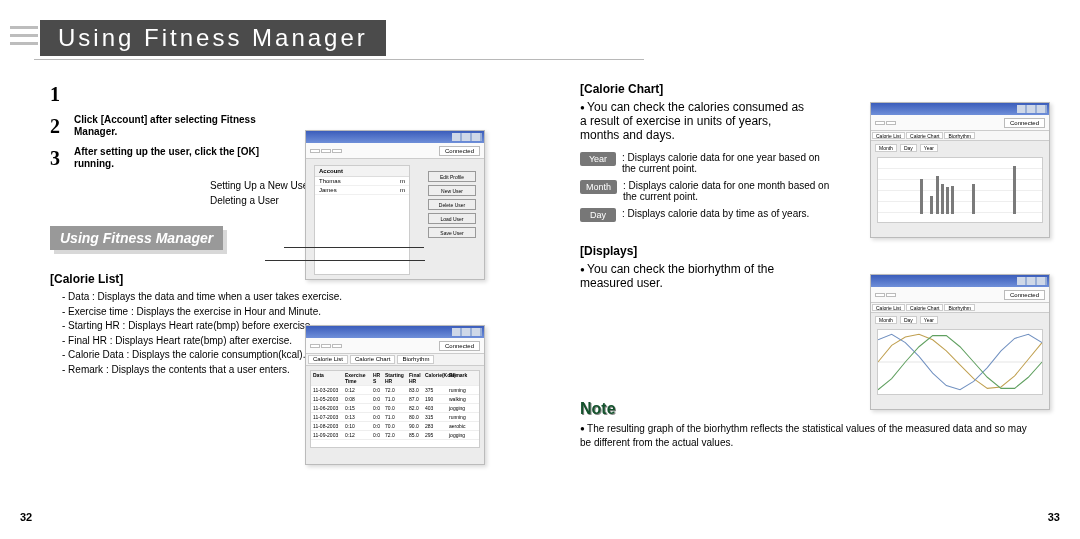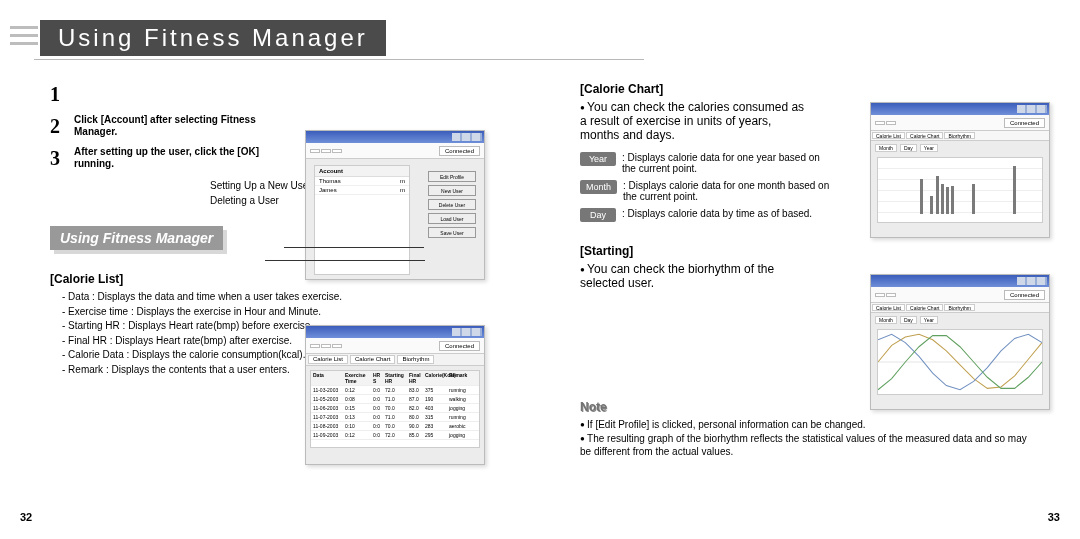--- a/index.html
+++ b/index.html
@@ -151,23 +151,23 @@
       color: #fff;
       font-size: 9px;
       padding: 2px 6px;
       border-radius: 2px;
       min-width: 36px;
       text-align: center;
     }
     .term-desc { flex: 1; }
 
     .note-head {
-      font-size: 12px;
+      font-size: 16px;
       font-weight: bold;
-      color: #737373;
+      color: #14532d;
       text-shadow: 1px 1px 0 #888;
       margin-top: 12px;
       margin-bottom: 4px;
     }
     .note-list { font-size: 10px; line-height: 1.35; }
     .note-list div::before { content: "● "; font-size: 8px; vertical-align: 1px; }
 
     .page-num {
       position: absolute;
       bottom: 16px;
@@ -521,30 +521,29 @@
         <div class="term-row">
           <div class="term-tag">Year</div>
           <div class="term-desc">: Displays calorie data for one year based on the current point.</div>
         </div>
         <div class="term-row">
           <div class="term-tag">Month</div>
           <div class="term-desc">: Displays calorie data for one month based on the current point.</div>
         </div>
         <div class="term-row">
           <div class="term-tag">Day</div>
-          <div class="term-desc">: Displays calorie data by time as of based.</div>
-        </div>
-      </div>
-
-      <div class="subhead" style="margin-top:22px">[Starting]</div>
-      <div class="bullet-lead" style="width:230px">You can check the biorhythm of the selected user.</div>
+          <div class="term-desc">: Displays calorie data by time as of years.</div>
+        </div>
+      </div>
+
+      <div class="subhead" style="margin-top:22px">[Displays]</div>
+      <div class="bullet-lead" style="width:230px">You can check the biorhythm of the measured user.</div>
 
       <div class="note-head" style="margin-top:110px">Note</div>
       <div class="note-list">
-        <div>If [Edit Profile] is clicked, personal information can be changed.</div>
         <div>The resulting graph of the biorhythm reflects the statistical values of the measured data and so may be different from the actual values.</div>
       </div>
 
       <div class="mini-shot shot3">
         <div class="titlebar"></div>
         <div class="toprow">
           <div class="btns"><span></span><span></span></div>
           <div class="conn">Connected</div>
         </div>
         <div class="body">

